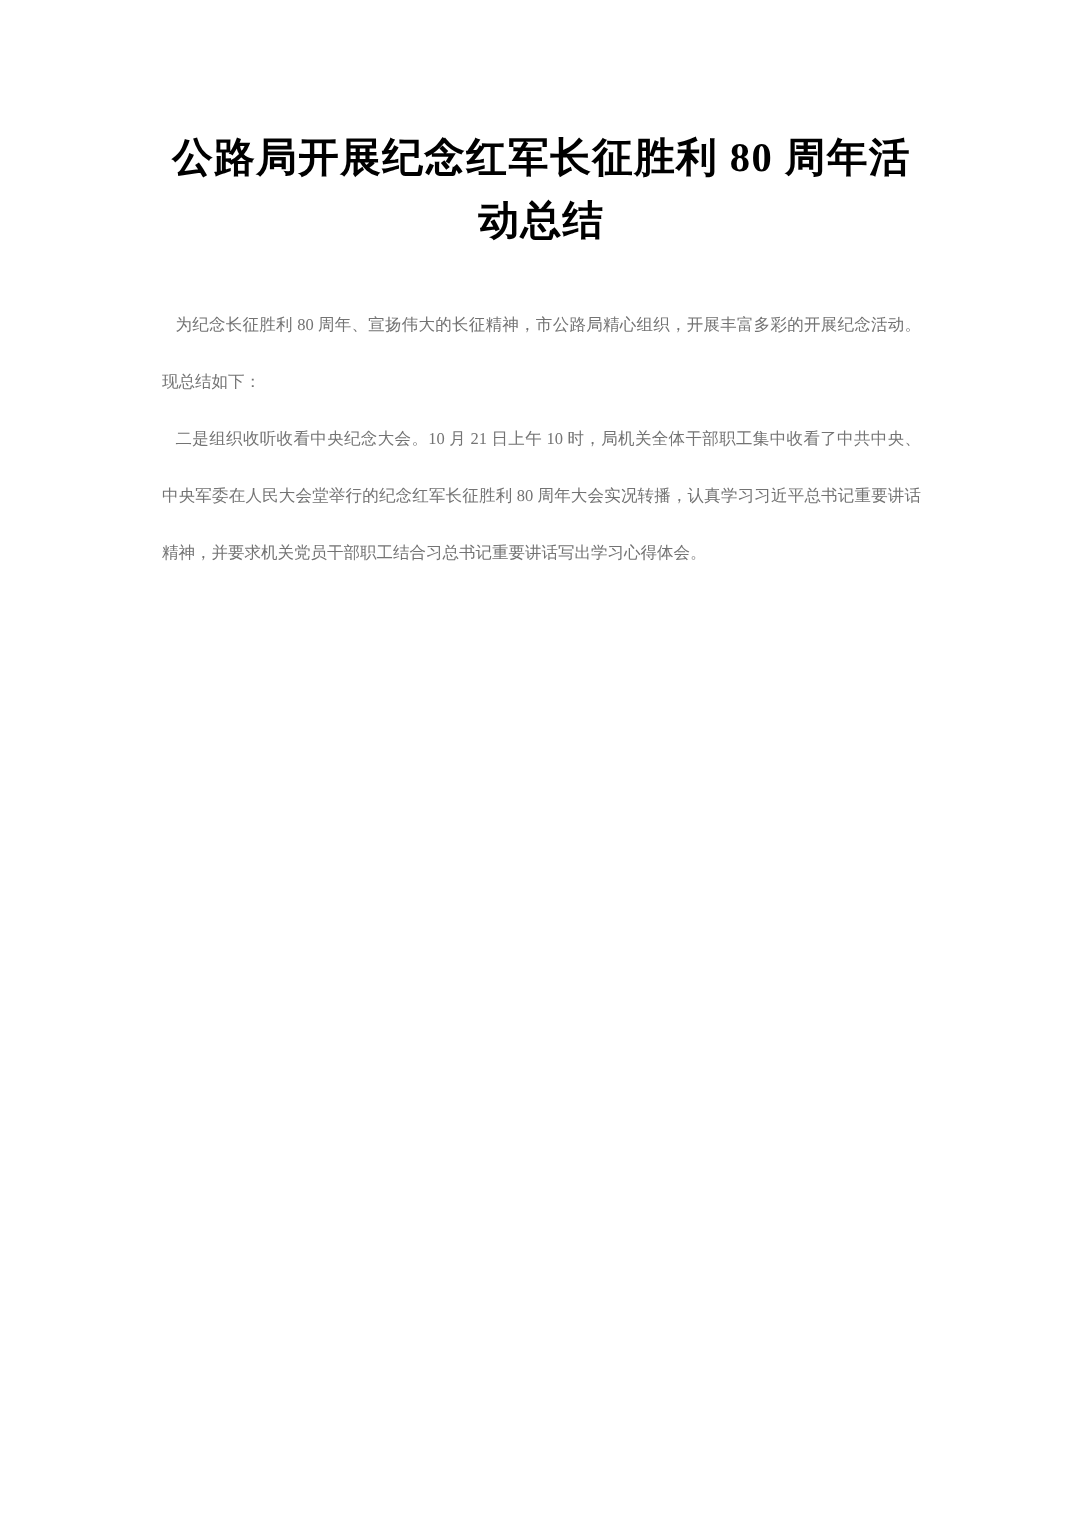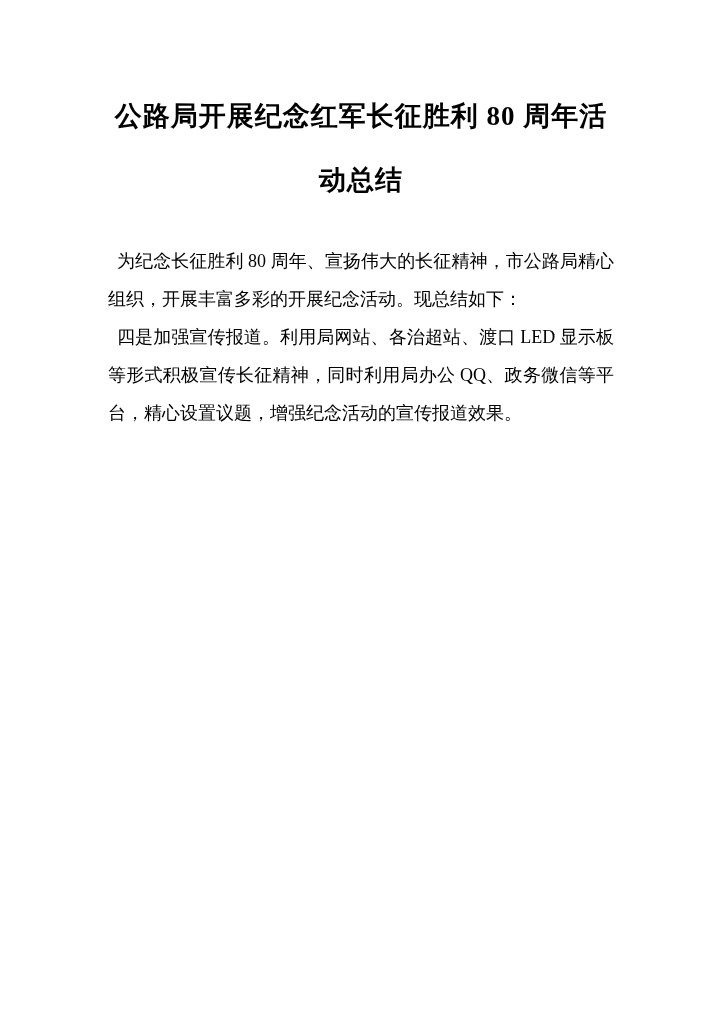--- a/index.html
+++ b/index.html
@@ -18,41 +18,41 @@
     box-sizing: border-box;
     width: 721px;
     height: 1020px;
     padding: 84px 107px 0 108px;
     background: #ffffff;
   }
   .doc-title {
     margin: 0 0 30px 0;
     font-size: 27px;
     font-weight: bold;
-    line-height: 64px;
+    line-height: 42px;
     text-align: center;
     letter-spacing: 1px;
     color: #000000;
   }
   .doc-para {
     margin: 0;
-    font-size: 18px;
+    font-size: 11px;
     line-height: 38px;
     text-align: justify;
     text-justify: inter-ideograph;
     text-indent: 9px;
-    color: #000000;
+    color: #737373;
     word-break: break-all;
   }
 </style>
 </head>
 <body>
 
 <div class="doc-page">
   <h1 class="doc-title">公路局开展纪念红军长征胜利 80 周年活动总结</h1>
 
   <p class="doc-para">为纪念长征胜利 80 周年、宣扬伟大的长征精神，市公路局精心组织，开展丰富多彩的开展纪念活动。现总结如下：</p>
 
 
+  <p class="doc-para">二是组织收听收看中央纪念大会。10 月 21 日上午 10 时，局机关全体干部职工集中收看了中共中央、中央军委在人民大会堂举行的纪念红军长征胜利 80 周年大会实况转播，认真学习习近平总书记重要讲话精神，并要求机关党员干部职工结合习总书记重要讲话写出学习心得体会。</p>
 
 
-  <p class="doc-para">四是加强宣传报道。利用局网站、各治超站、渡口 LED 显示板等形式积极宣传长征精神，同时利用局办公 QQ、政务微信等平台，精心设置议题，增强纪念活动的宣传报道效果。</p>
 </div>
 
 </body></html>

